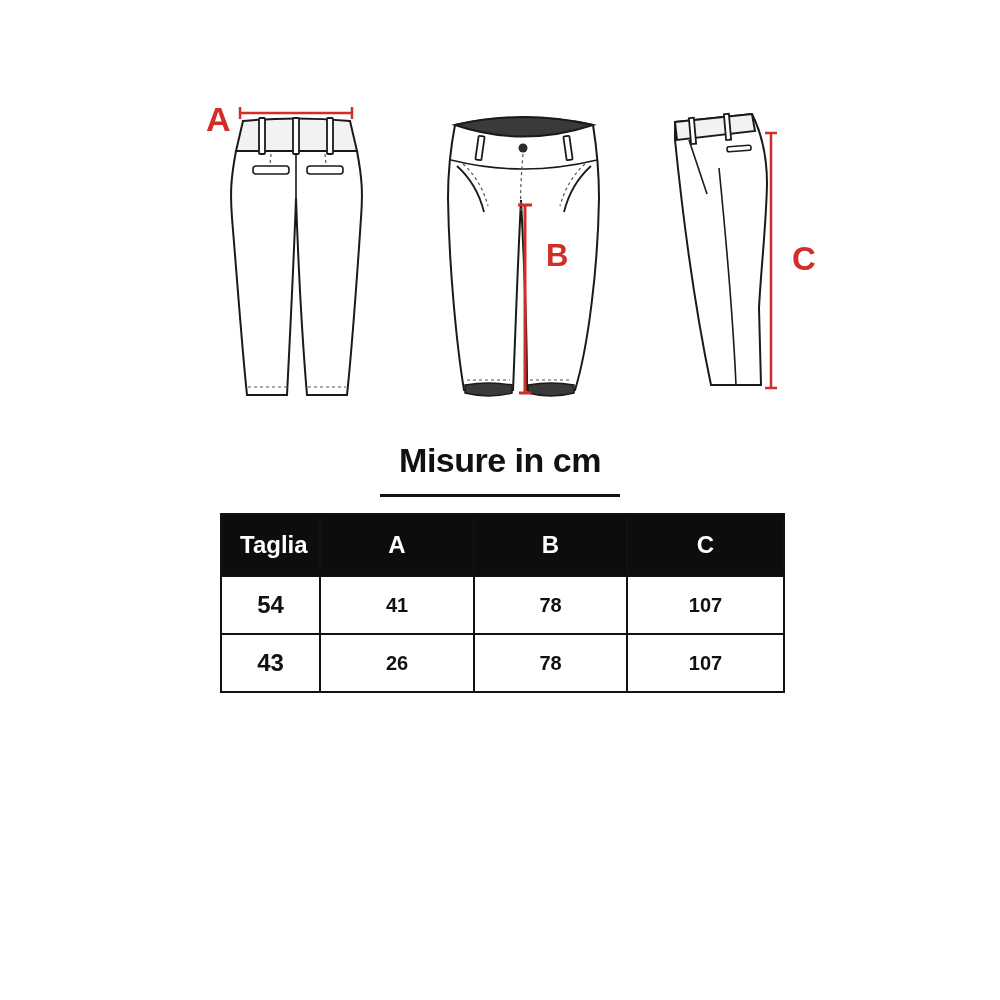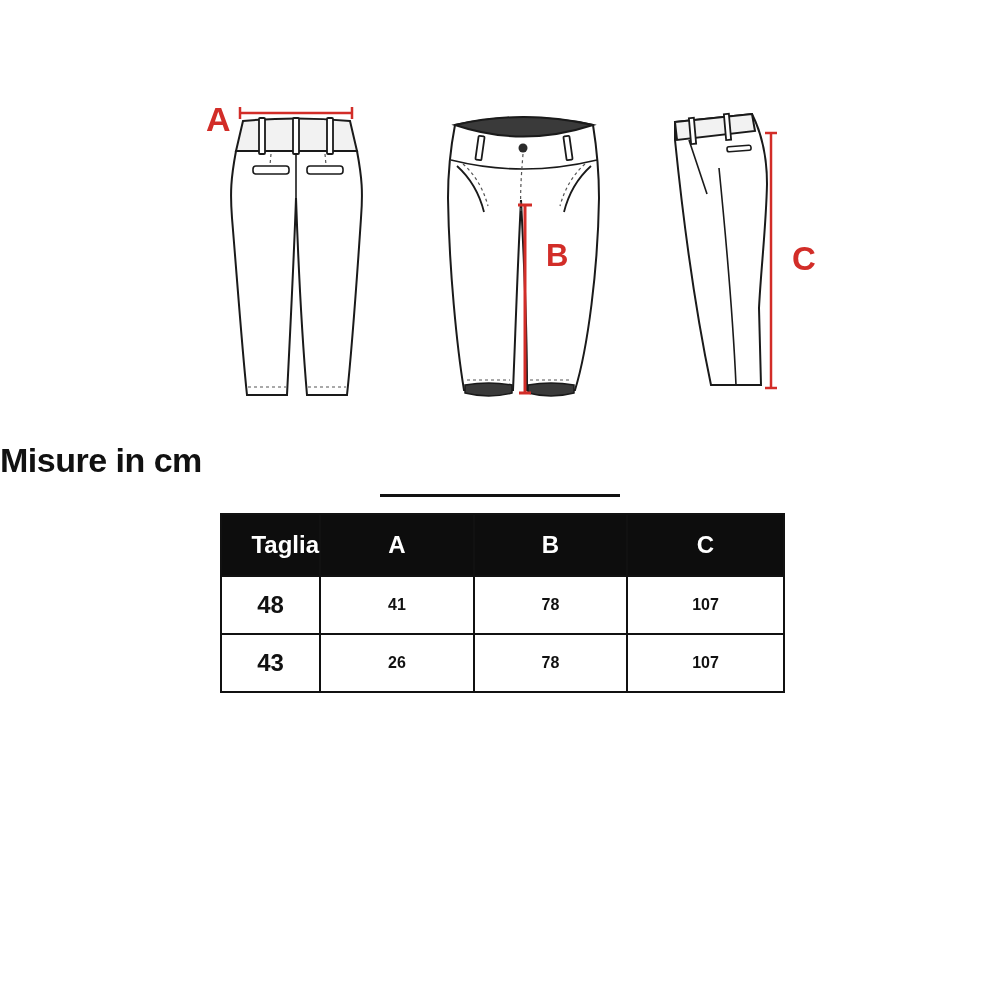--- a/index.html
+++ b/index.html
@@ -18,33 +18,33 @@
   .view-front{left:443px;top:96px;}
   .view-side{left:663px;top:98px;}
 
   .measure-label{position:absolute;color:var(--accent);font-weight:800;line-height:1;letter-spacing:0;}
   .label-a{left:206px;top:102px;font-size:34px;}
   .label-b{left:546px;top:240px;font-size:31px;}
   .label-c{left:792px;top:242px;font-size:33px;}
 
   .accent-stroke{stroke:var(--accent);fill:none;stroke-linecap:butt;}
 
-  .title-wrap{position:absolute;left:0;right:0;top:441px;}
+  .title-wrap{position:absolute;left:0;right:0;top:441px;text-align:center;}
   .title{font-size:34px;font-weight:800;color:#111;letter-spacing:-0.5px;
          font-family:"Liberation Sans","DejaVu Sans",sans-serif;}
   .title-rule{width:240px;height:3px;background:#111;margin:14px auto 0;}
 
   .size-table{position:absolute;left:220px;top:513px;width:563px;
               border-collapse:collapse;table-layout:fixed;border:2px solid #111;}
   .size-table th{background:var(--header-bg);color:var(--header-fg);
                  font-size:24px;font-weight:700;height:62px;vertical-align:middle;
                  text-align:center;border:2px solid #111;}
-  .size-table th.col-size{text-align:right;padding-left:18px;}
+  .size-table th.col-size{text-align:left;padding-left:18px;}
   .size-table td{border:2px solid #111;background:#fff;text-align:center;
-                 vertical-align:middle;height:58px;font-weight:700;font-size:16px;color:#111;}
+                 vertical-align:middle;height:58px;font-weight:700;font-size:20px;color:#111;}
   .size-table td.cell-size{font-size:24px;}
 </style>
 </head>
 <body>
 
 <div class="canvas">
 
   <div class="pant-view view-back">
     <svg width="152" height="312" viewBox="0 0 152 312">
       <g class="accent-stroke" stroke-width="2.5">
@@ -148,21 +148,21 @@
     <thead>
       <tr>
         <th class="col-size">Taglia</th>
         <th>A</th>
         <th>B</th>
         <th>C</th>
       </tr>
     </thead>
     <tbody>
       <tr>
-        <td class="cell-size">48</td>
+        <td class="cell-size">54</td>
         <td>41</td>
         <td>78</td>
         <td>107</td>
       </tr>
       <tr>
         <td class="cell-size">43</td>
         <td>26</td>
         <td>78</td>
         <td>107</td>
       </tr>

